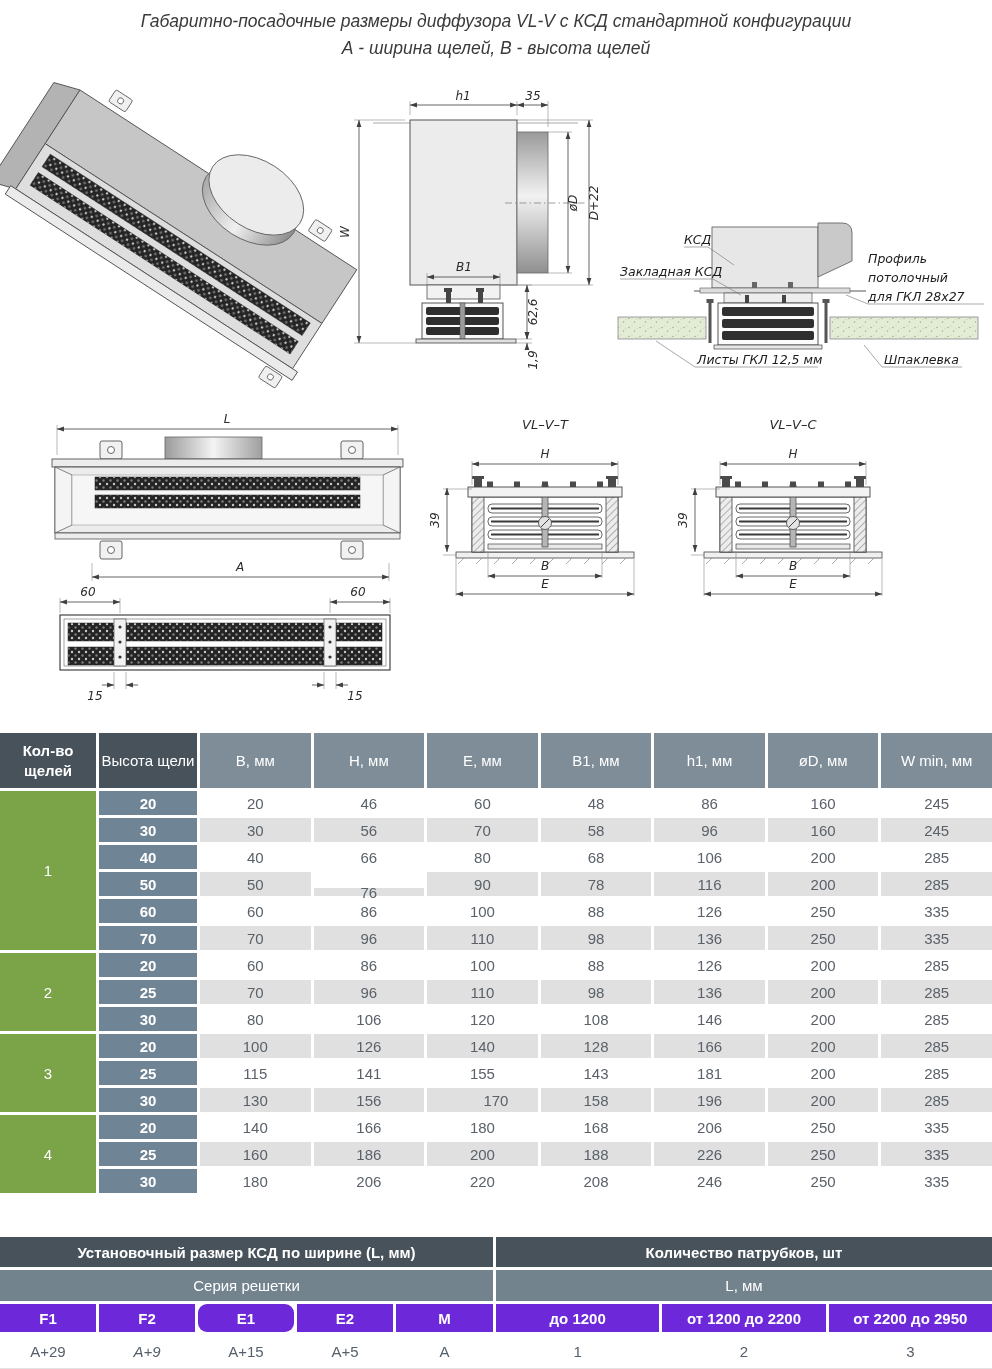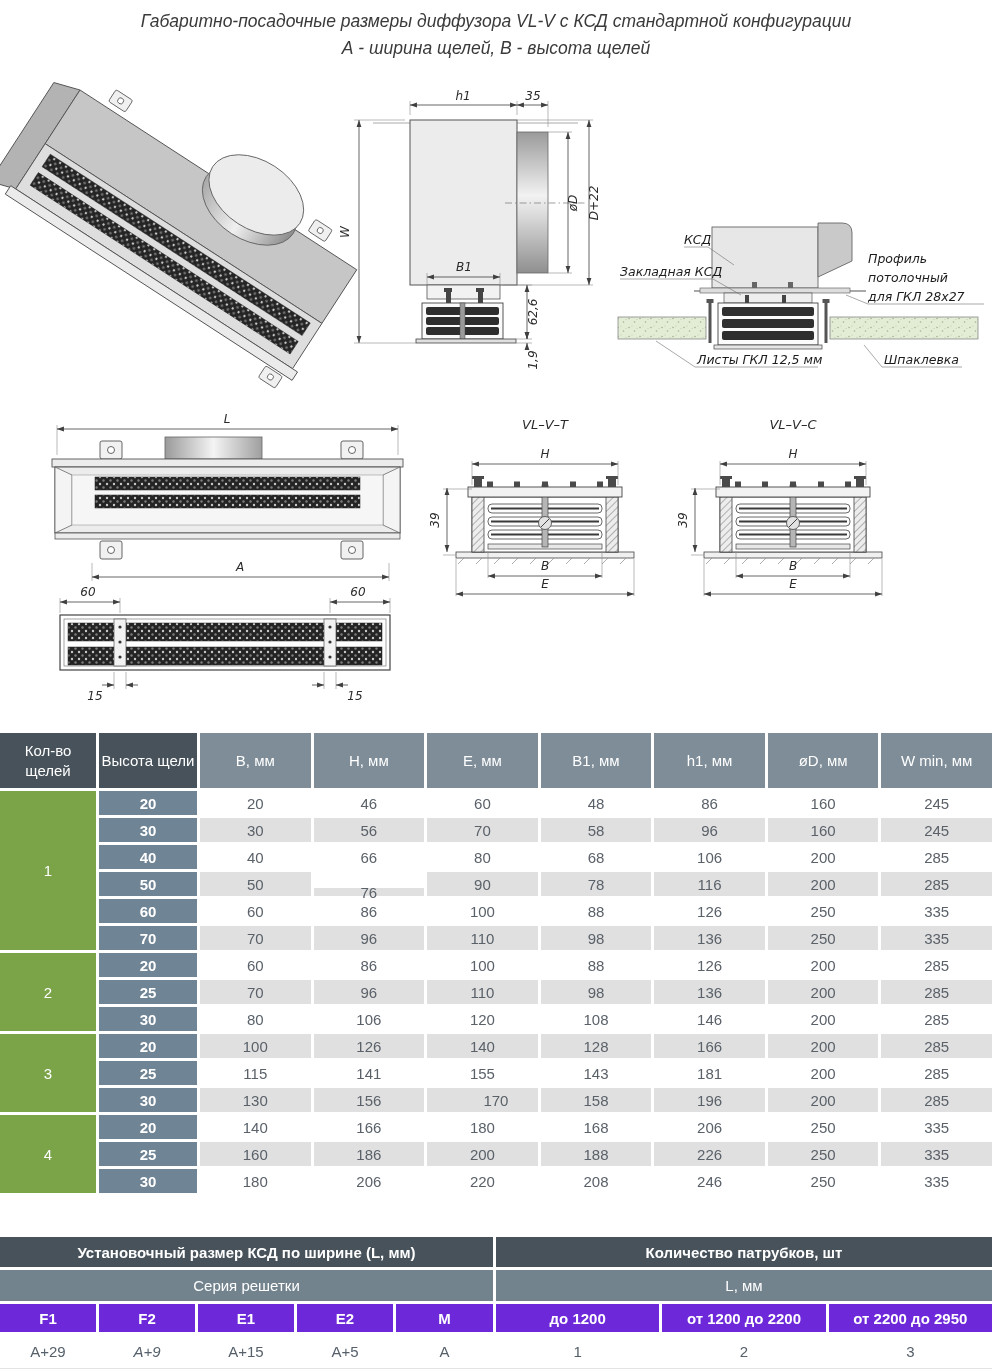--- a/index.html
+++ b/index.html
@@ -303,21 +303,21 @@
       <path class="ext" d="M736 496 V523 M850 496 V523"></path>
       <line class="dim-line" x1="736" y1="521" x2="850" y2="521" marker-start="url(#ar)" marker-end="url(#ar)"></line>
       <text class="dim-t" x="793" y="515">B</text>
       <path class="ext" d="M704 504 V541 M882 504 V541"></path>
       <line class="dim-line" x1="704" y1="539" x2="882" y2="539" marker-start="url(#ar)" marker-end="url(#ar)"></line>
       <text class="dim-t" x="793" y="533">E</text>
     </g>
   </svg>
 
   <div class="main-table" id="main-table">
-      <div class="cell hdr-dark" style="grid-area: 1 / 1;">Кол-во щелей</div>
+      <div class="cell hdr-dark" style="grid-area: 1 / 1; font-weight: bold;">Кол-во щелей</div>
       <div class="cell hdr-dark" style="grid-area: 1 / 2;">Высота щели</div>
       <div class="cell hdr-gray" style="grid-area: 1 / 3;">B, мм</div>
       <div class="cell hdr-gray" style="grid-area: 1 / 4;">H, мм</div>
       <div class="cell hdr-gray" style="grid-area: 1 / 5;">E, мм</div>
       <div class="cell hdr-gray" style="grid-area: 1 / 6;">B1, мм</div>
       <div class="cell hdr-gray" style="grid-area: 1 / 7;">h1, мм</div>
       <div class="cell hdr-gray" style="grid-area: 1 / 8;">øD, мм</div>
       <div class="cell hdr-gray" style="grid-area: 1 / 9;">W min, мм</div>
       <div class="cell g-cell" style="grid-area: 2 / 1 / span 6;">1</div>
       <div class="cell h-cell" style="grid-area: 2 / 2;">20</div>
@@ -445,21 +445,21 @@
       <div class="cell d-cell" style="grid-area: 16 / 9;">335</div>
     </div>
 
   <div class="bottom-table" id="bottom-table">
       <div class="cell bt-hdr" style="grid-area: 1 / 1 / auto / span 5;">Установочный размер КСД по ширине (L, мм)</div>
       <div class="cell bt-hdr" style="grid-area: 1 / 6 / auto / span 3;">Количество патрубков, шт</div>
       <div class="cell bt-sub" style="grid-area: 2 / 1 / auto / span 5;">Серия решетки</div>
       <div class="cell bt-sub" style="grid-area: 2 / 6 / auto / span 3;">L, мм</div>
       <div class="cell bt-green" style="grid-area: 3 / 1;">F1</div>
       <div class="cell bt-green" style="grid-area: 3 / 2;">F2</div>
-      <div class="cell bt-green" style="grid-area: 3 / 3;">E1</div>
+      <div class="cell bt-green" style="grid-area: 3 / 3; border-radius: 9px;">E1</div>
       <div class="cell bt-green" style="grid-area: 3 / 4;">E2</div>
       <div class="cell bt-green" style="grid-area: 3 / 5;">M</div>
       <div class="cell bt-green" style="grid-area: 3 / 6;">до 1200</div>
       <div class="cell bt-green" style="grid-area: 3 / 7;">от 1200 до 2200</div>
       <div class="cell bt-green" style="grid-area: 3 / 8;">от 2200 до 2950</div>
       <div class="cell bt-val" style="grid-area: 4 / 1;">A+29</div>
       <div class="cell bt-val" style="grid-area: 4 / 2; font-style: italic;">A+9</div>
       <div class="cell bt-val" style="grid-area: 4 / 3;">A+15</div>
       <div class="cell bt-val" style="grid-area: 4 / 4;">A+5</div>
       <div class="cell bt-val" style="grid-area: 4 / 5;">A</div>

